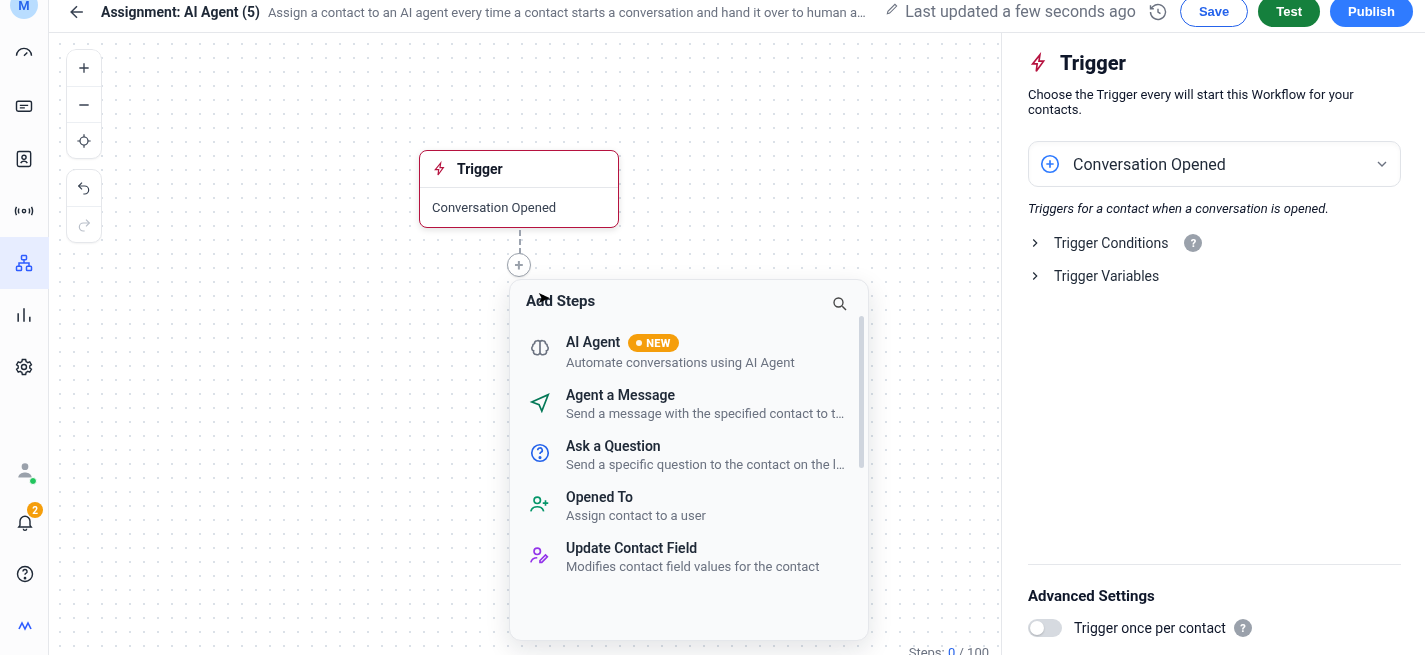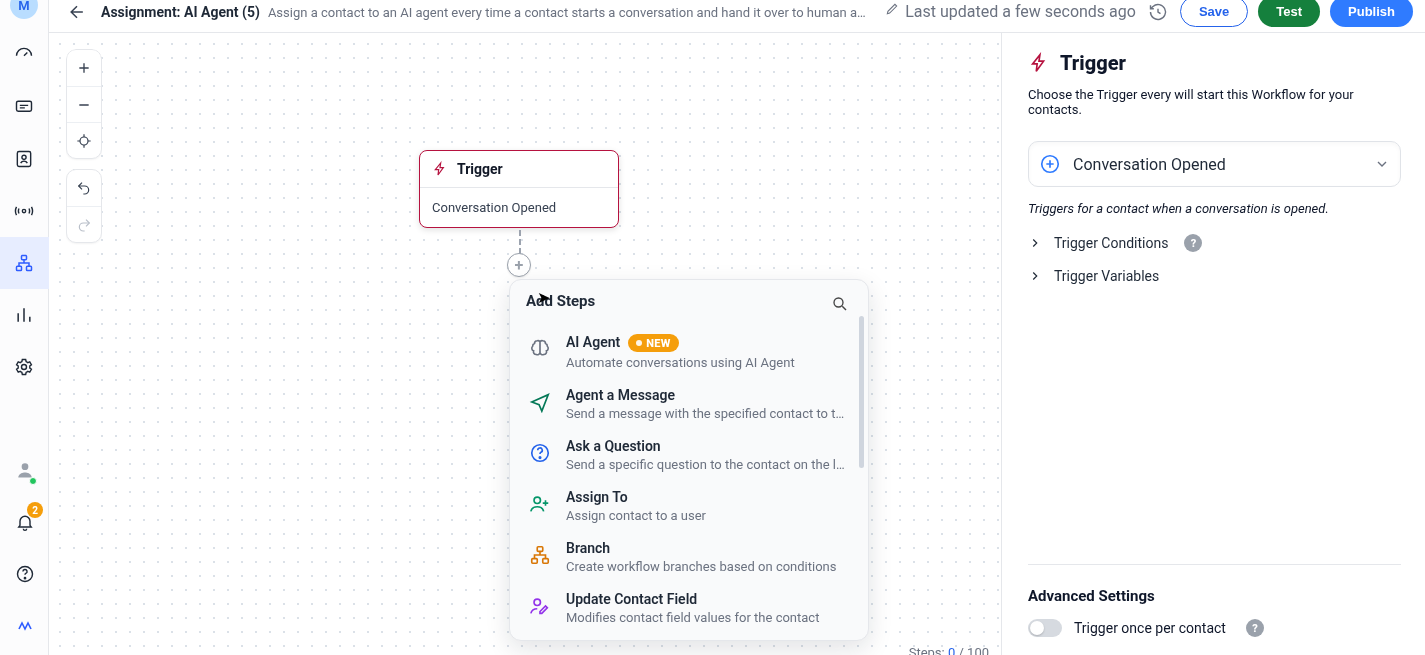--- a/index.html
+++ b/index.html
@@ -128,21 +128,21 @@
   .section-item { display:flex; align-items:center; gap:12px; color:#1f2937; font-size:14px; margin-top:16px; cursor:pointer; }
   .section-item.first { margin-top:18px; }
   .help-dot { width:18px; height:18px; border-radius:50%; background:#9aa1ab; color:#fff; font-size:11px; font-weight:800; display:inline-flex; align-items:center; justify-content:center; margin-left:4px; }
   .adv { margin-top:auto; }
   .adv-head { font-weight:700; font-size:15px; color:#0f172a; border-top:1px solid #e5e7eb; padding-top:22px; }
   .adv-row { display:flex; align-items:center; gap:12px; margin-top:14px; }
   .toggle {
     position:relative; width:34px; height:18px; border-radius:999px; background:#d6dae0; cursor:pointer; flex:0 0 34px;
   }
   .toggle .knob { position:absolute; left:2px; top:2px; width:14px; height:14px; background:#fff; border-radius:50%; box-shadow:0 1px 2px rgba(0,0,0,.2); }
-  .adv-label { font-size:14px; color:#0f172a; display:flex; align-items:center; gap:16px; }
+  .adv-label { font-size:14px; color:#0f172a; display:flex; align-items:center; gap:4px; }
 </style>
 </head>
 <body>
 
 <div class="left-rail">
   <div class="rail-top">
     <div class="rail-avatar">
         <span>M</span>
       </div>
     <div class="rail-btn">
@@ -359,41 +359,24 @@
         <div class="step-item">
     <span class="step-ico">
             <svg width="22" height="22" viewBox="0 0 24 24" fill="none" stroke="#059669" stroke-width="1.8">
               <circle cx="9" cy="8" r="3.5"></circle>
               <path d="M2 20c1-4 4.5-5 7-5s6 1 7 5"></path>
               <path d="M18 8v6M15 11h6"></path>
             </svg>
           </span>
     <span class="step-text">
       <span class="step-title">
-        <span>Assign To</span>
+        <span>Opened To</span>
 
       </span>
       <span class="step-desc">Assign contact to a user</span>
-    </span>
-        </div>
-        <div class="step-item">
-    <span class="step-ico">
-            <svg width="22" height="22" viewBox="0 0 24 24" fill="none" stroke="#d97706" stroke-width="1.8">
-              <rect x="9" y="3" width="6" height="5" rx="1"></rect>
-              <rect x="3" y="16" width="6" height="5" rx="1"></rect>
-              <rect x="15" y="16" width="6" height="5" rx="1"></rect>
-              <path d="M12 8v4M12 12H6v4M12 12h6v4"></path>
-            </svg>
-          </span>
-    <span class="step-text">
-      <span class="step-title">
-        <span>Branch</span>
-
-      </span>
-      <span class="step-desc">Create workflow branches based on conditions</span>
     </span>
         </div>
         <div class="step-item">
     <span class="step-ico">
             <svg width="22" height="22" viewBox="0 0 24 24" fill="none" stroke="#9333ea" stroke-width="1.8">
               <circle cx="9" cy="8" r="3.5"></circle>
               <path d="M2 20c1-4 4.5-5 7-5"></path>
               <path d="M14 20l6-6-2-2-6 6v2h2z"></path>
             </svg>
           </span>

